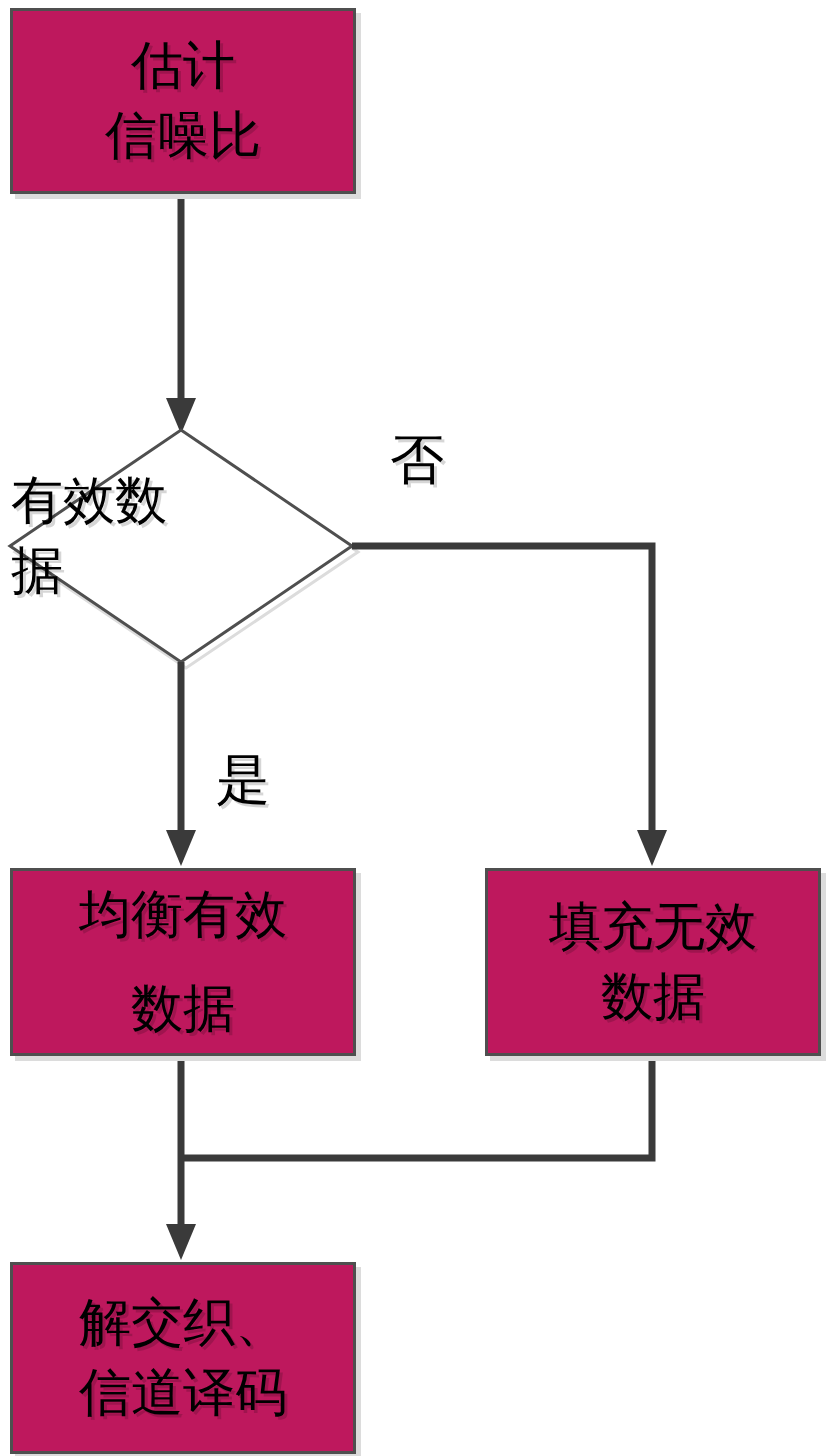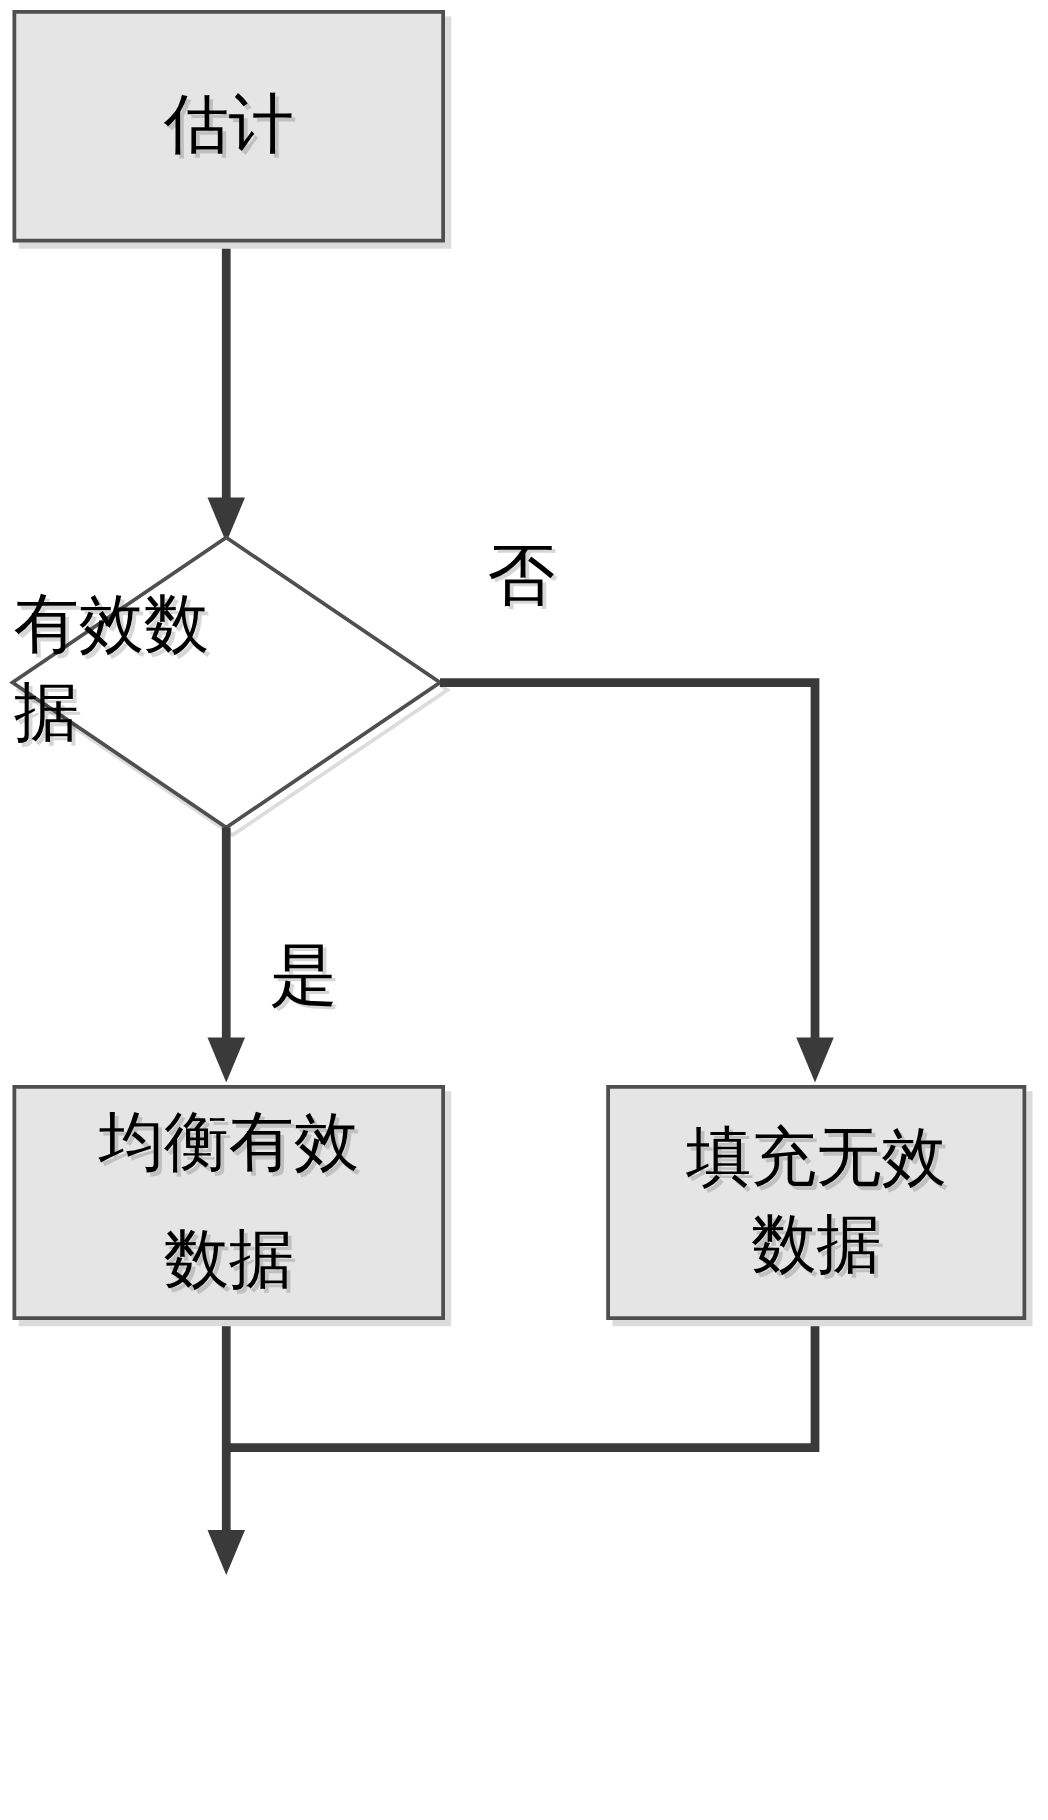--- a/index.html
+++ b/index.html
@@ -18,21 +18,21 @@
   }
   .connectors {
     position: absolute;
     left: 0;
     top: 0;
     width: 838px;
     height: 1456px;
   }
   .node-box {
     position: absolute;
-    background: #e5e5e5;
+    background: #be185d;
     border: 3px solid #4f4f4f;
     box-shadow: 5px 5px 0 0 #dcdcdc;
     display: flex;
     flex-direction: column;
     align-items: center;
     justify-content: center;
     text-align: left;
   }
   .node-line {
     font-size: 52px;
@@ -84,34 +84,39 @@
     <polygon points="181,866 166,830 196,830" fill="#3a3a3a"></polygon>
 
     <polyline points="652,1050 652,1158 181,1158" fill="none" stroke="#3a3a3a" stroke-width="7"></polyline>
 
     <polyline points="181,1050 181,1228" fill="none" stroke="#3a3a3a" stroke-width="7"></polyline>
     <polygon points="181,1260 166,1224 196,1224" fill="#3a3a3a"></polygon>
   </svg>
 
   <div class="node-box" id="box-estimate">
     <div class="node-line">估计</div>
+    <div class="node-line">信噪比</div>
   </div>
 
   <div class="diamond-text">
     <div class="node-line">有效数</div>
     <div class="node-line">据</div>
   </div>
 
   <div class="branch-label" id="label-no">否</div>
   <div class="branch-label" id="label-yes">是</div>
 
   <div class="node-box" id="box-equalize">
     <div class="node-line">均衡有效</div>
     <div class="node-line">数据</div>
   </div>
 
   <div class="node-box" id="box-fill">
     <div class="node-line">填充无效</div>
     <div class="node-line">数据</div>
   </div>
 
+  <div class="node-box" id="box-decode">
+    <div class="node-line">解交织、</div>
+    <div class="node-line">信道译码</div>
+  </div>
 
 </div>
 
 </body></html>

